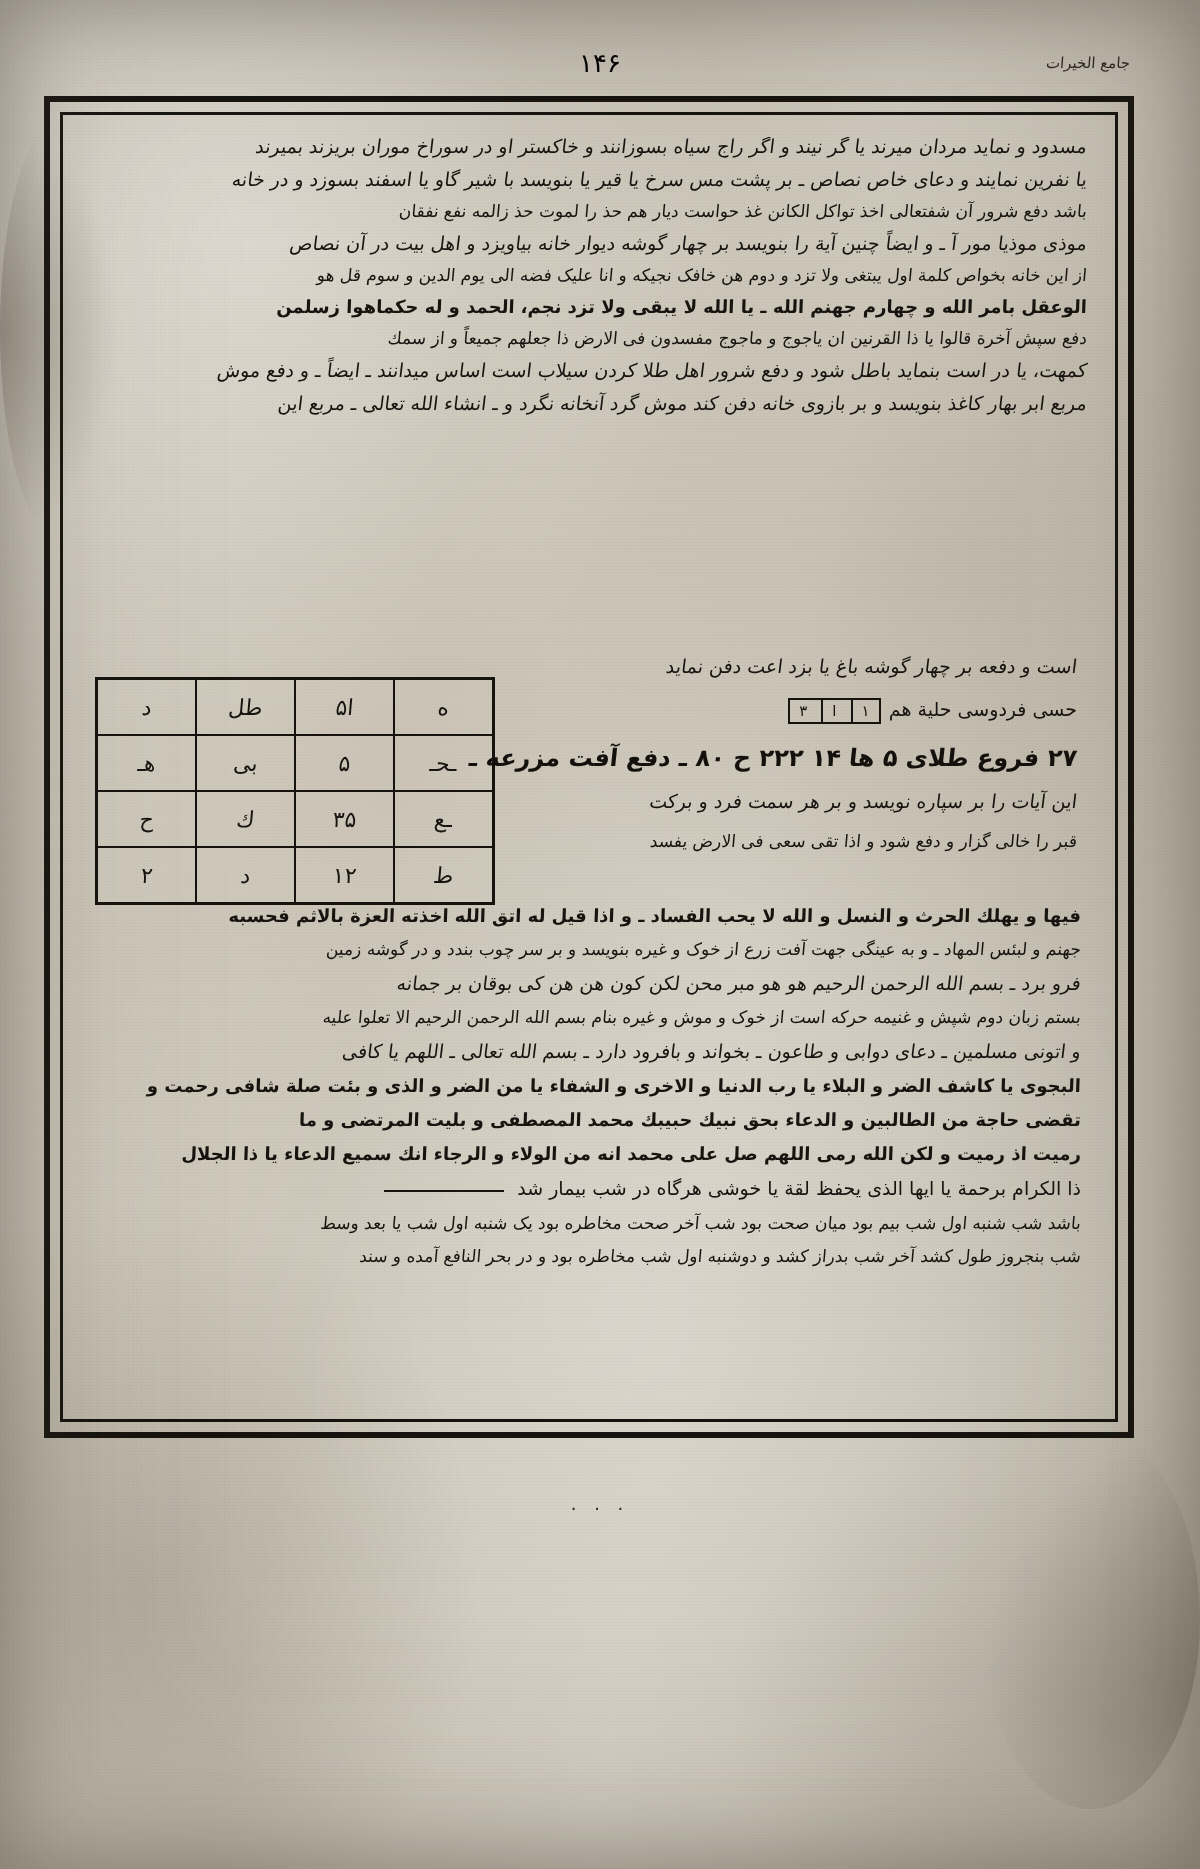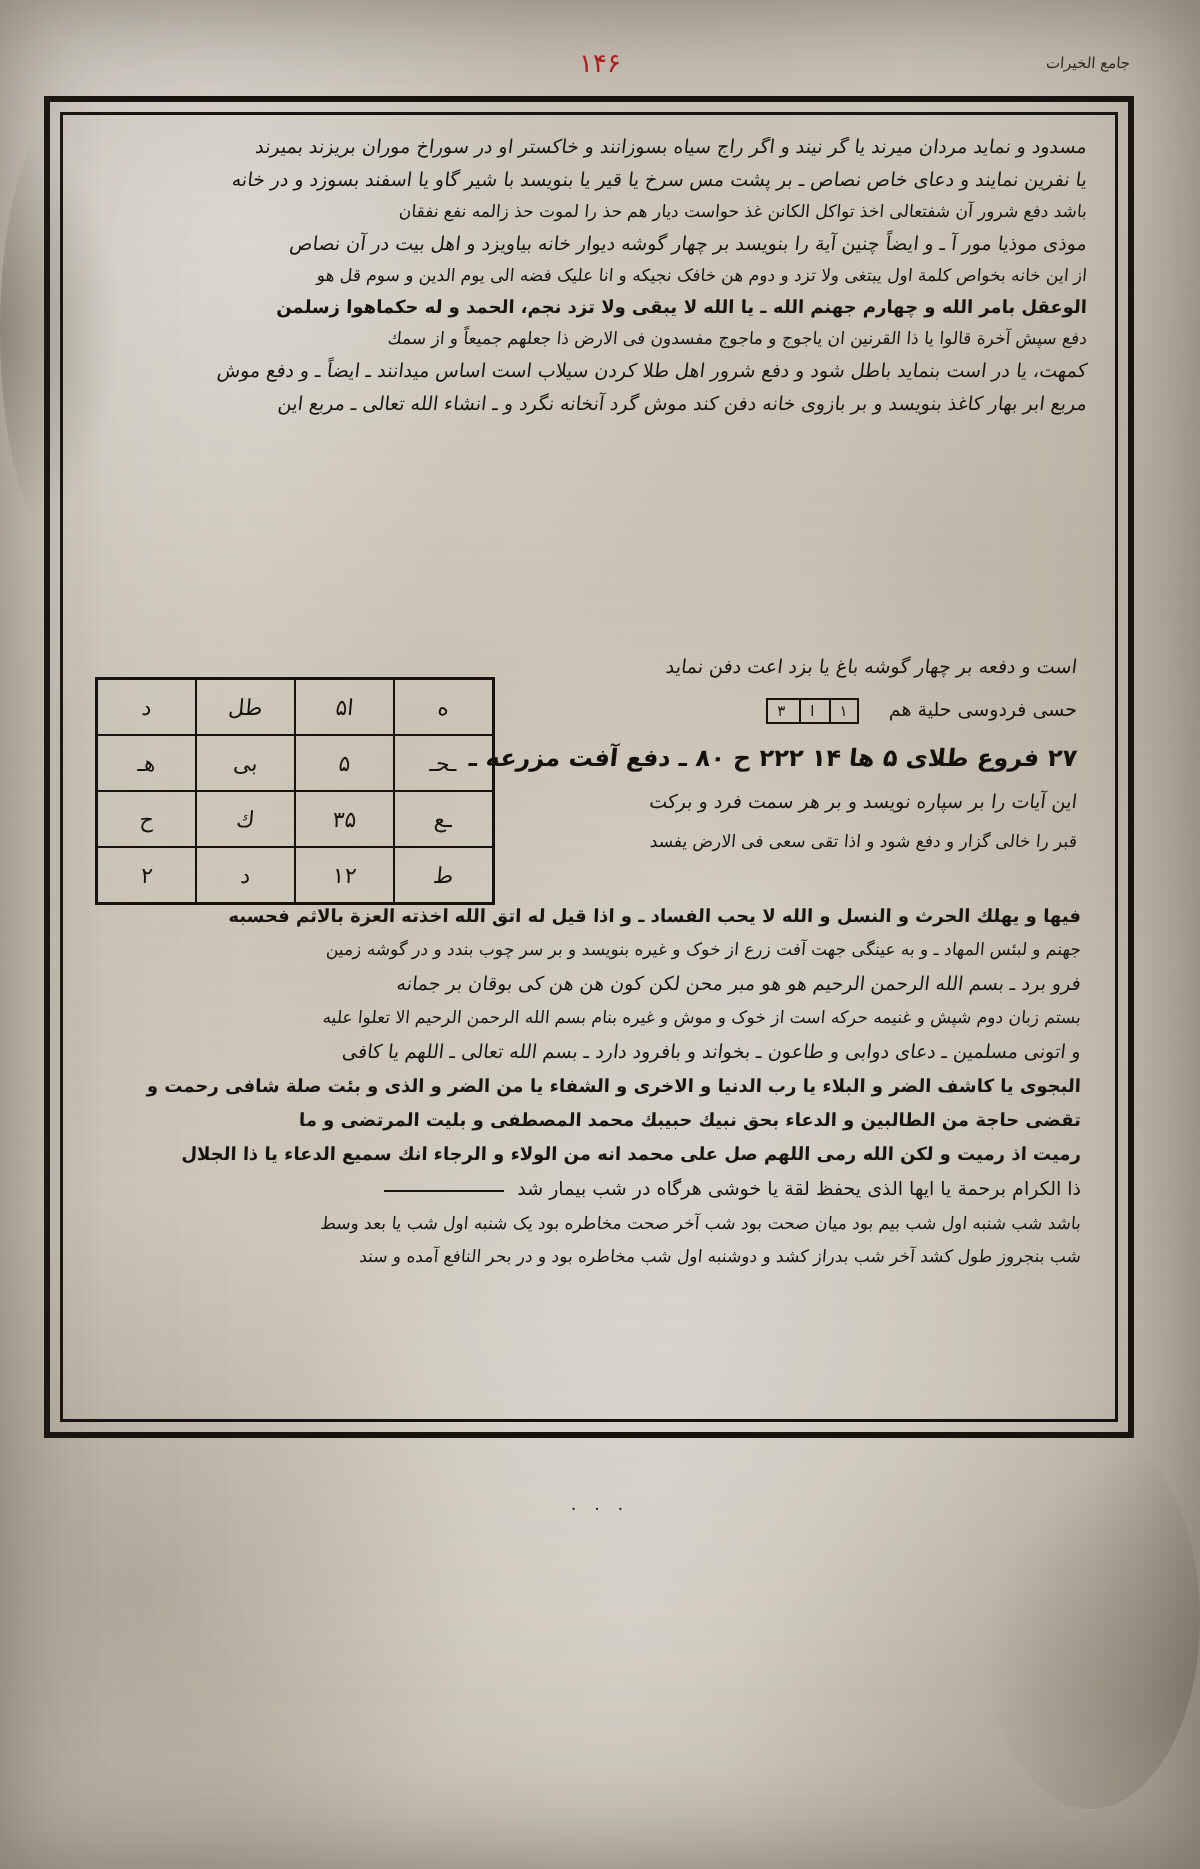--- a/index.html
+++ b/index.html
@@ -62,21 +62,21 @@
     color: #2b2620;
     letter-spacing: .5px;
     transform: skewX(-4deg);
   }
   .page-number {
     position: absolute;
     left: 50%;
     transform: translateX(-50%);
     top: 0px;
     font-size: 26px;
-    color: #b91c1c;
+    color: #000000;
     font-family: "DejaVu Sans", sans-serif;
   }
 
   
   .frame-outer {
     position: absolute;
     top: 96px;
     left: 44px;
     width: 1078px;
     height: 1330px;
@@ -152,21 +152,21 @@
     color: #17140f;
     font-family: "DejaVu Sans", sans-serif;
     transform: skewX(-5deg);
   }
 
   
   .mini-strip {
     display: inline-block;
     border: 2px solid #16130f;
     vertical-align: middle;
-    margin: 0 25px;
+    margin: 0 3px;
   }
   .mini-strip span {
     display: inline-block;
     border-left: 2px solid #16130f;
     padding: 2px 9px;
     font-size: 15px;
     color: #17140f;
   }
   .mini-strip span:last-child { border-left: none; }
 

